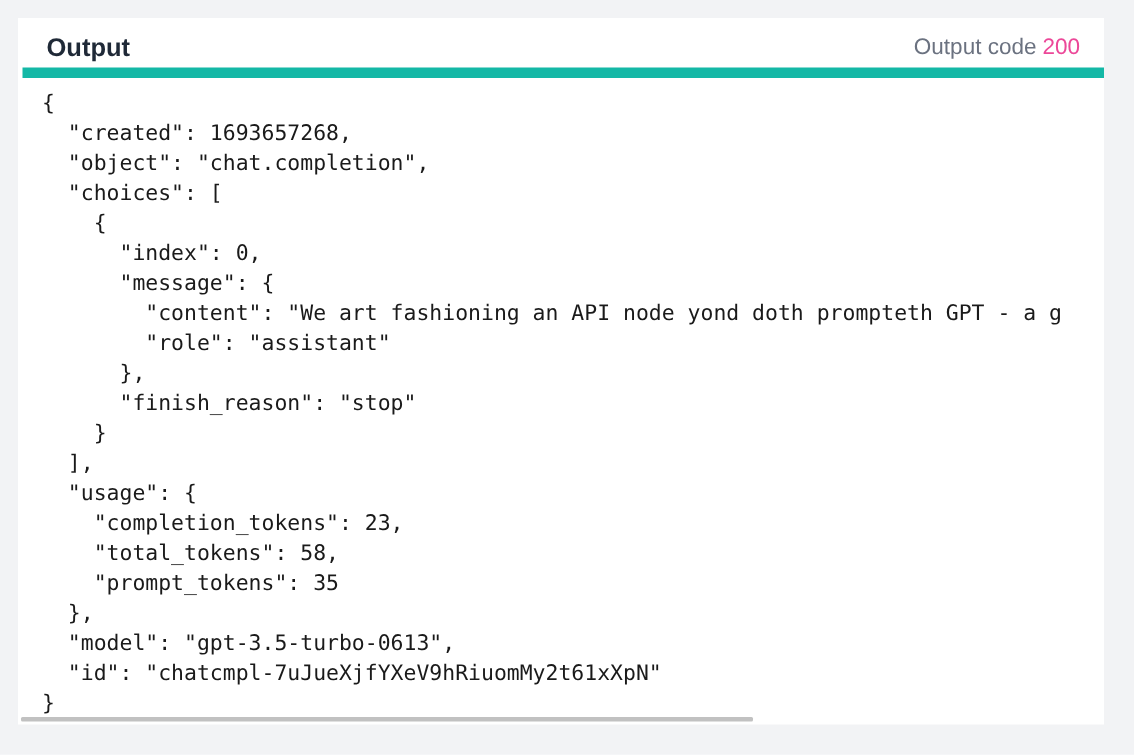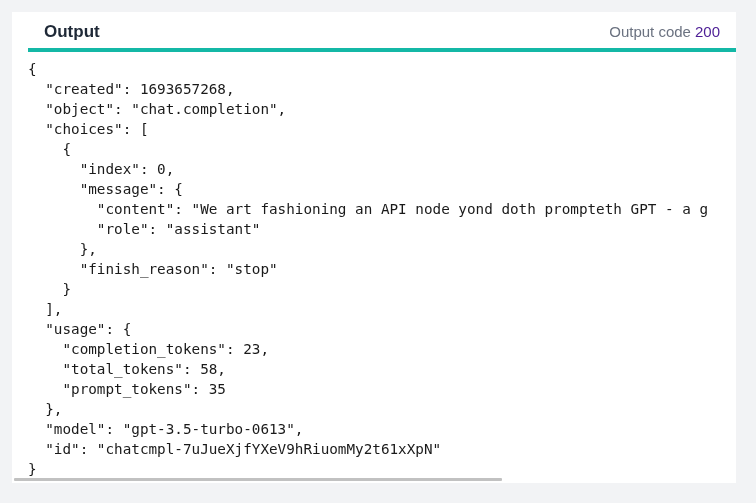--- a/index.html
+++ b/index.html
@@ -14,25 +14,25 @@
     position: absolute;
     left: 12px;
     top: 12px;
     width: 724px;
     height: 471px;
     background: #ffffff;
     box-sizing: border-box;
   }
   .panel-header {
     position: absolute;
-    left: 16px;
+    left: 3px;
     top: 0;
     right: 0;
     height: 40px;
-    border-bottom: 4px solid #14b8a6;
+    border-bottom: 7px solid #14b8a6;
     box-sizing: border-box;
   }
   .panel-title {
     position: absolute;
     left: 16px;
     top: 9px;
     font-family: "Liberation Sans", sans-serif;
     font-weight: bold;
     font-size: 17px;
     color: #1f2937;
@@ -41,21 +41,21 @@
   }
   .status {
     position: absolute;
     right: 16px;
     top: 10px;
     font-family: "Liberation Sans", sans-serif;
     font-size: 15px;
     line-height: 20px;
   }
   .status-label { color: #6b7280; }
-  .status-value { color: #4c1d95; margin-left: 4px; }
+  .status-value { color: #ec4899; margin-left: 4px; }
   .code-scroll {
     position: absolute;
     left: 0;
     top: 41px;
     right: 0;
     bottom: 0;
     overflow: hidden;
   }
   pre.code {
     margin: 0;

